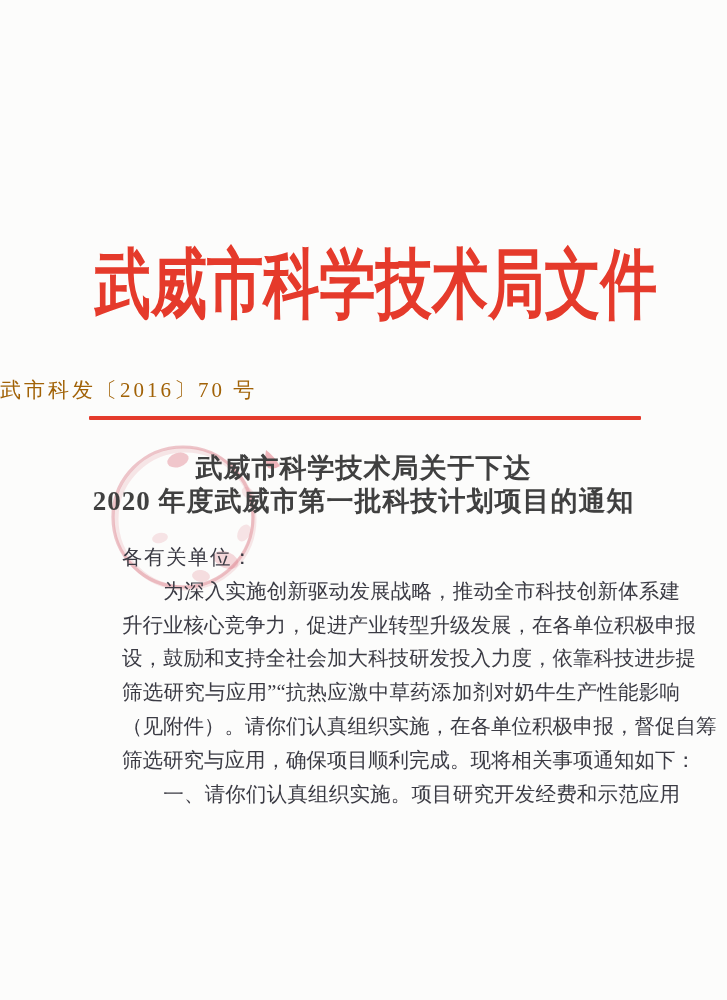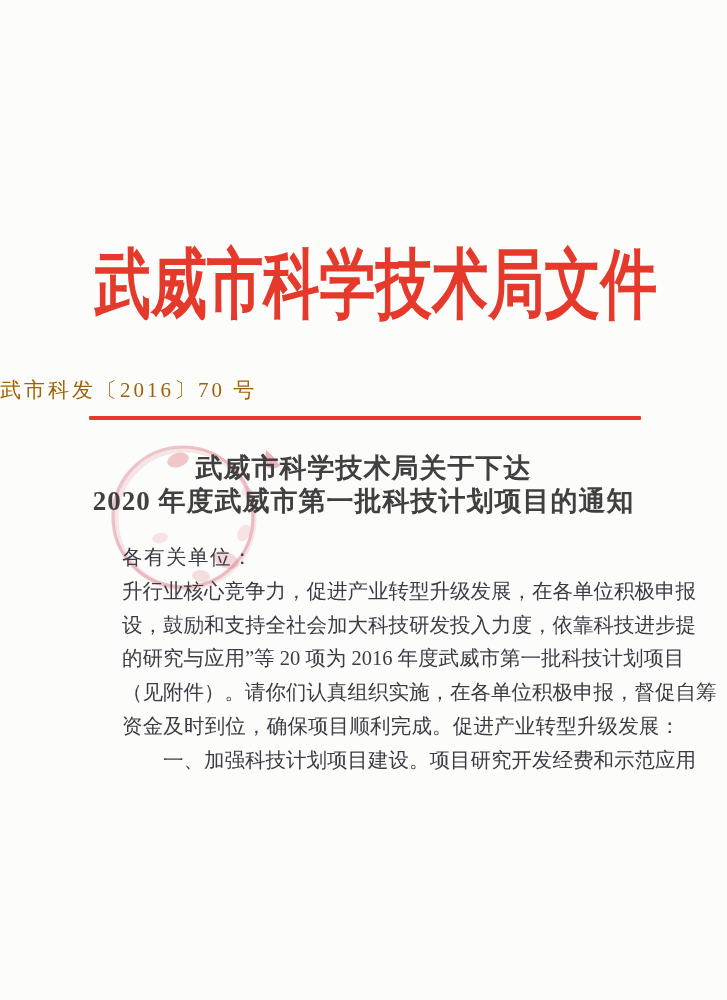--- a/index.html
+++ b/index.html
@@ -112,21 +112,22 @@
     <ellipse cx="150" cy="55" rx="7" ry="5" fill="rgba(226,140,150,0.20)" transform="rotate(40 150 55)"></ellipse>
   </svg>
 
   <div class="title-block">
     <div class="title-line">武威市科学技术局关于下达</div>
       <div class="title-line">2020 年度武威市第一批科技计划项目的通知</div>
   </div>
 
   <div class="body-block">
     <div class="salutation">各有关单位：</div>
+    <div class="body-line">　　为深入实施创新驱动发展战略，推动全市科技创新体系建</div>
       <div class="body-line">升行业核心竞争力，促进产业转型升级发展，在各单位积极申报</div>
       <div class="body-line">设，鼓励和支持全社会加大科技研发投入力度，依靠科技进步提</div>
-      <div class="body-line">的研究与应用”等 20 项为 2016 年度武威市第一批科技计划项目</div>
+      <div class="body-line">筛选研究与应用”“抗热应激中草药添加剂对奶牛生产性能影响</div>
       <div class="body-line">（见附件）。请你们认真组织实施，在各单位积极申报，督促自筹</div>
-      <div class="body-line">资金及时到位，确保项目顺利完成。促进产业转型升级发展：</div>
-      <div class="body-line">　　一、加强科技计划项目建设。项目研究开发经费和示范应用</div>
+      <div class="body-line">筛选研究与应用，确保项目顺利完成。现将相关事项通知如下：</div>
+      <div class="body-line">　　一、请你们认真组织实施。项目研究开发经费和示范应用</div>
   </div>
 
 </div>
 
 </body></html>

